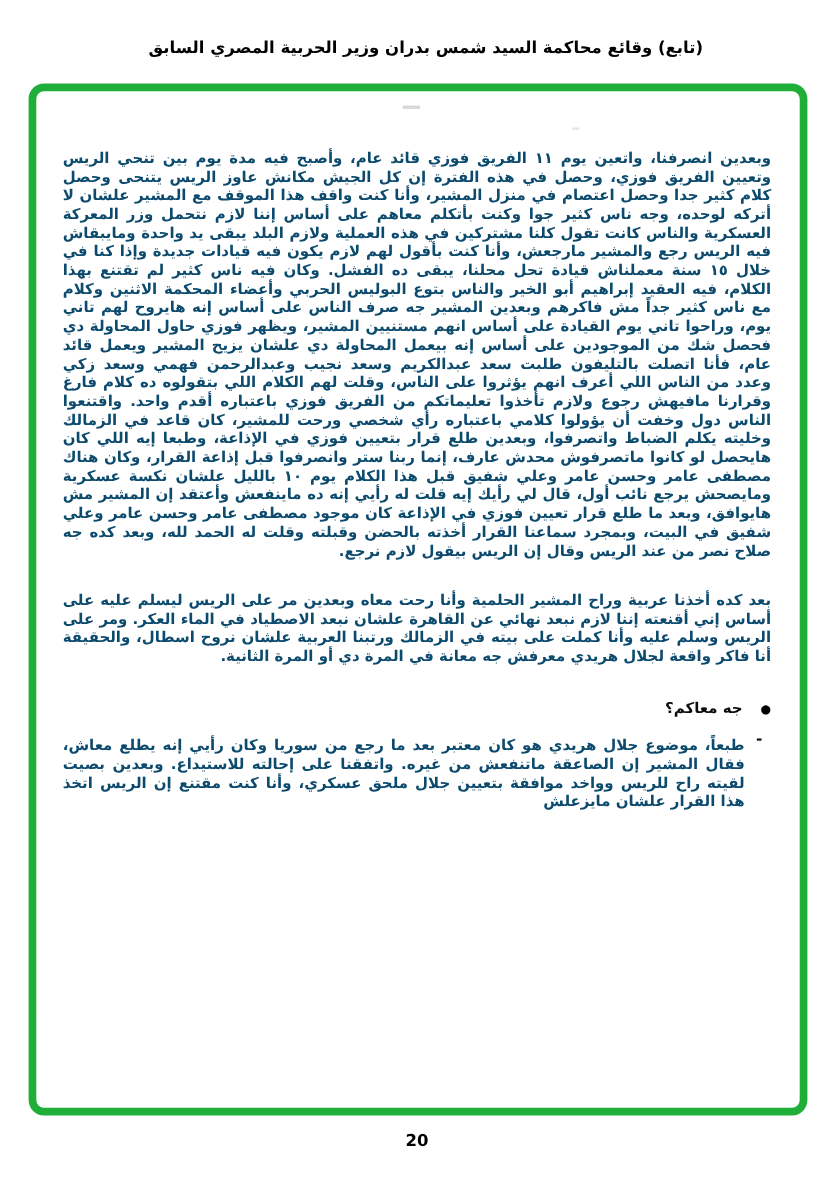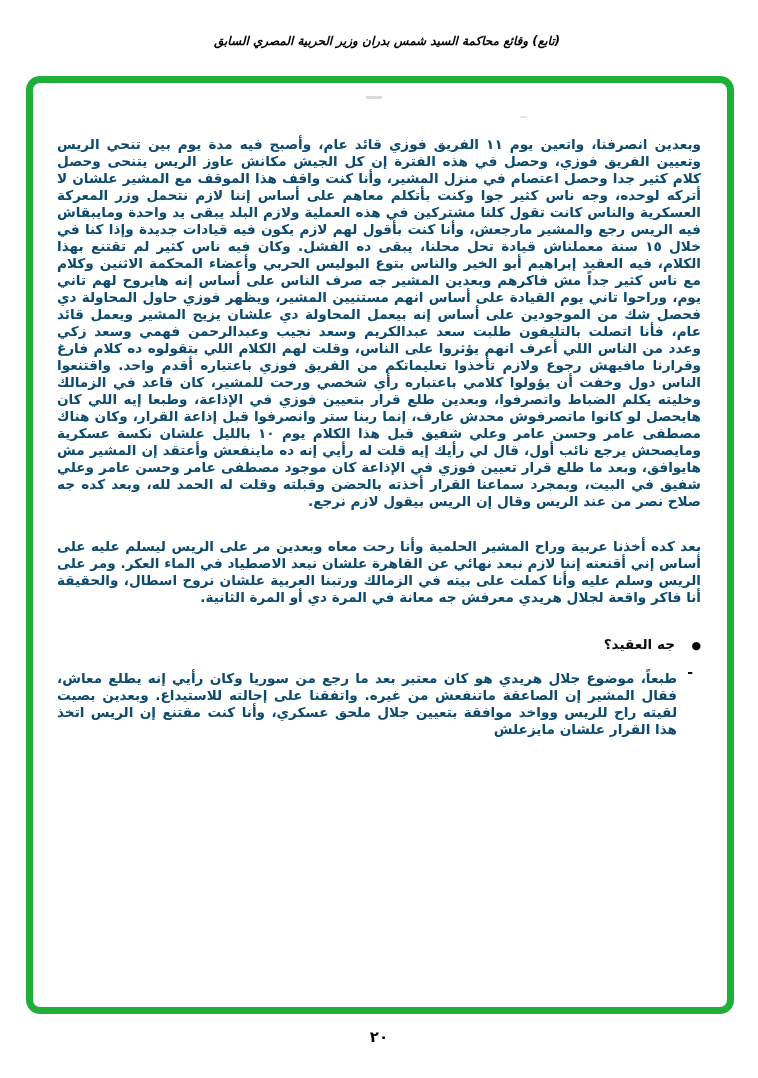--- a/index.html
+++ b/index.html
@@ -9,25 +9,24 @@
     position: relative;
     font-family: "DejaVu Sans", sans-serif;
     color: #0d0d0d;
     overflow: hidden;
   }
   .page-header {
     position: absolute;
     top: 34px; left: 16px; right: 0;
     text-align: center;
     direction: rtl;
-    font-size: 12px;
+    font-size: 15px;
     font-weight: 700;
     color: #000;
     letter-spacing: 0.2px;
-    font-style: italic;
   }
   .frame {
     position: absolute;
     left: 26px; top: 76px;
     width: 708px; height: 938px;
     border: 7px solid #1fae38;
     border-radius: 14px;
     background: #ffffff;
   }
   .scan-speck {
@@ -103,23 +102,23 @@
 <div class="scan-speck speck-b"></div>
 
 <div class="content">
 
   <p class="body-par par-1">وبعدين انصرفنا، واتعين يوم ١١ الفريق فوزي قائد عام، وأصبح فيه مدة يوم بين تنحي الريس وتعيين الفريق فوزي، وحصل في هذه الفترة إن كل الجيش مكانش عاوز الريس يتنحى وحصل كلام كثير جدا وحصل اعتصام في منزل المشير، وأنا كنت واقف هذا الموقف مع المشير علشان لا أتركه لوحده، وجه ناس كثير جوا وكنت بأتكلم معاهم على أساس إننا لازم نتحمل وزر المعركة العسكرية والناس كانت تقول كلنا مشتركين في هذه العملية ولازم البلد يبقى يد واحدة ومايبقاش فيه الريس رجع والمشير مارجعش، وأنا كنت بأقول لهم لازم يكون فيه قيادات جديدة وإذا كنا في خلال ١٥ سنة معملناش قيادة تحل محلنا، يبقى ده الفشل. وكان فيه ناس كثير لم تقتنع بهذا الكلام، فيه العقيد إبراهيم أبو الخير والناس بتوع البوليس الحربي وأعضاء المحكمة الاثنين وكلام مع ناس كثير جداً مش فاكرهم وبعدين المشير جه صرف الناس على أساس إنه هايروح لهم تاني يوم، وراحوا تاني يوم القيادة على أساس انهم مستنيين المشير، ويظهر فوزي حاول المحاولة دي فحصل شك من الموجودين على أساس إنه بيعمل المحاولة دي علشان يزيح المشير ويعمل قائد عام، فأنا اتصلت بالتليفون طلبت سعد عبدالكريم وسعد نجيب وعبدالرحمن فهمي وسعد زكي وعدد من الناس اللي أعرف انهم يؤثروا على الناس، وقلت لهم الكلام اللي بتقولوه ده كلام فارغ وقرارنا مافيهش رجوع ولازم تأخذوا تعليماتكم من الفريق فوزي باعتباره أقدم واحد. واقتنعوا الناس دول وخفت أن يؤولوا كلامي باعتباره رأي شخصي ورحت للمشير، كان قاعد في الزمالك وخليته يكلم الضباط واتصرفوا، وبعدين طلع قرار بتعيين فوزي في الإذاعة، وطبعا إيه اللي كان هايحصل لو كانوا ماتصرفوش محدش عارف، إنما ربنا ستر وانصرفوا قبل إذاعة القرار، وكان هناك مصطفى عامر وحسن عامر وعلي شفيق قبل هذا الكلام يوم ١٠ بالليل علشان نكسة عسكرية ومايصحش يرجع نائب أول، قال لي رأيك إيه قلت له رأيي إنه ده ماينفعش وأعتقد إن المشير مش هايوافق، وبعد ما طلع قرار تعيين فوزي في الإذاعة كان موجود مصطفى عامر وحسن عامر وعلي شفيق في البيت، وبمجرد سماعنا القرار أخذته بالحضن وقبلته وقلت له الحمد لله، وبعد كده جه صلاح نصر من عند الريس وقال إن الريس بيقول لازم نرجع.</p>
 
   <p class="body-par par-2">بعد كده أخذنا عربية وراح المشير الحلمية وأنا رحت معاه وبعدين مر على الريس ليسلم عليه على أساس إني أقنعته إننا لازم نبعد نهائي عن القاهرة علشان نبعد الاصطياد في الماء العكر. ومر على الريس وسلم عليه وأنا كملت على بيته في الزمالك ورتبنا العربية علشان نروح اسطال، والحقيقة أنا فاكر واقعة لجلال هريدي معرفش جه معانة في المرة دي أو المرة الثانية.</p>
 
   <div class="qa-bullet-row">
     <span class="bullet-glyph">●</span>
-    <span class="bullet-text">جه العقيد؟</span>
+    <span class="bullet-text">جه معاكم؟</span>
   </div>
 
   <div class="qa-answer-row">
     <span class="dash-glyph">-</span>
     <p class="body-par answer-text">طبعاً، موضوع جلال هريدي هو كان معتبر بعد ما رجع من سوريا وكان رأيي إنه يطلع معاش، فقال المشير إن الصاعقة ماتنفعش من غيره. واتفقنا على إحالته للاستيداع. وبعدين بصيت لقيته راح للريس وواخد موافقة بتعيين جلال ملحق عسكري، وأنا كنت مقتنع إن الريس اتخذ هذا القرار علشان مايزعلش</p>
   </div>
 
 </div>
 
-<div class="page-number">٢٠</div>
+<div class="page-number">20</div>
 
 </body></html>

